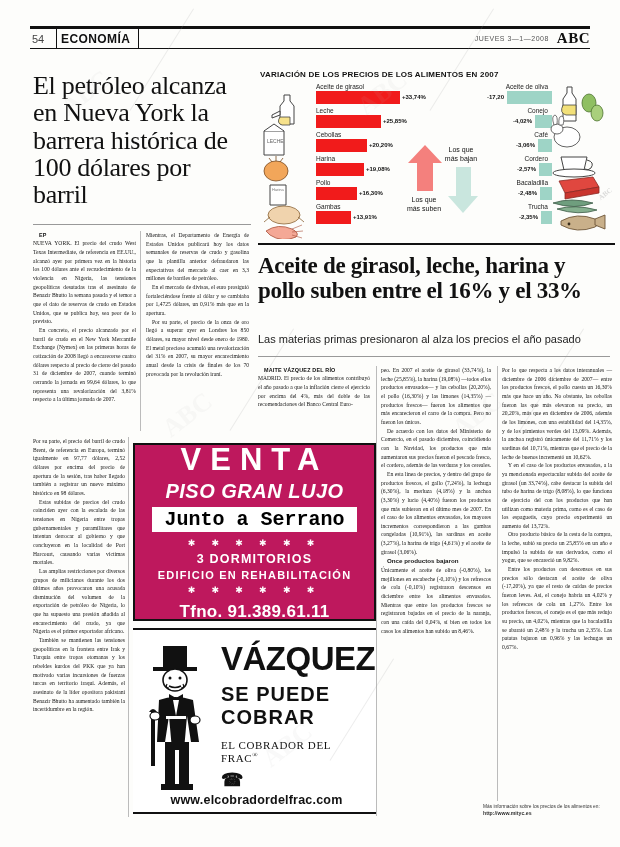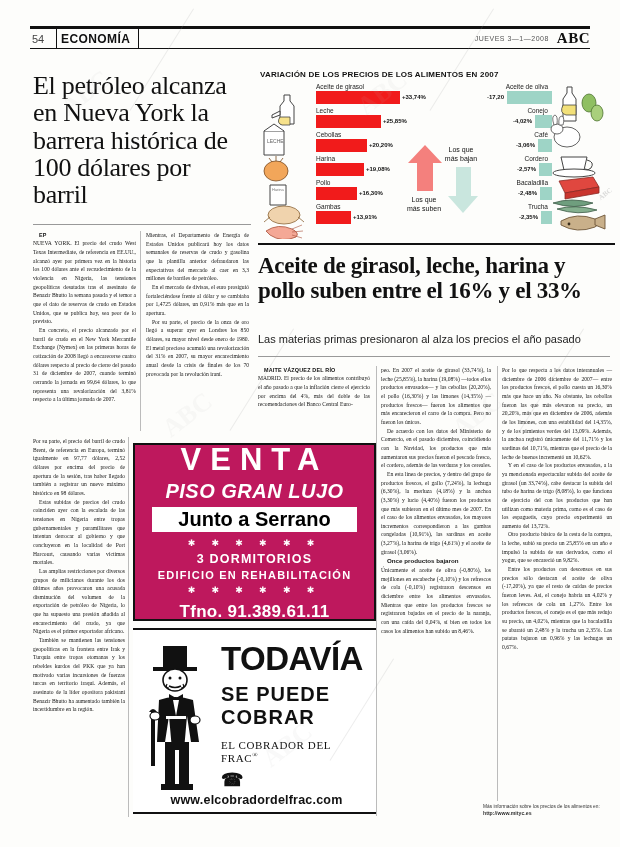--- a/index.html
+++ b/index.html
@@ -132,21 +132,21 @@
   }
   .ad-venta .l1 {
     font-family:"Liberation Sans", sans-serif; font-weight:bold; font-size:31px;
     letter-spacing:9px; margin-bottom:2px;
   }
   .ad-venta .l2 {
     font-family:"Liberation Sans", sans-serif; font-weight:bold; font-style:italic;
     font-size:20px; letter-spacing:.5px; margin-bottom:4px;
   }
   .ad-venta .l3 {
-    background:#fff; color:#000; font-family:Liberation Sans, sans-serif;
+    background:#fff; color:#000; font-family:Liberation Mono, monospace;
     font-weight:bold; font-size:20px; padding:1px 4px; width:90%; text-align:center;
     margin-bottom:4px;
   }
   .ad-venta .stars { font-size:9px; letter-spacing:7px; margin:2px 0 3px 0; }
   .ad-venta .l4, .ad-venta .l5, .ad-venta .l6 {
     font-family:"Liberation Sans", sans-serif; font-weight:bold; font-size:12.5px;
     letter-spacing:1.2px; line-height:1.35;
   }
   .ad-venta .l6 { font-size:11px; }
   .ad-venta .tel {
@@ -444,21 +444,21 @@
       <rect x="22" y="140" width="16" height="6" fill="#111"></rect>
       <rect x="38" y="140" width="16" height="6" fill="#111"></rect>
 
       <rect x="12" y="68" width="4" height="54" fill="#111"></rect>
       <path d="M10 68 q4 -6 8 0z" fill="#111"></path>
 
       <ellipse cx="16" cy="72" rx="5" ry="4" fill="#fff" stroke="#111" stroke-width="1.2"></ellipse>
       <ellipse cx="56" cy="76" rx="5" ry="4" fill="#fff" stroke="#111" stroke-width="1.2"></ellipse>
     </svg>
     <div class="cobro-txt">
-      <div class="cobro-1">TODAVÍA</div>
+      <div class="cobro-1">VÁZQUEZ</div>
       <div class="cobro-2">SE PUEDE COBRAR</div>
       <div class="cobro-3"><span>EL COBRADOR DEL FRAC</span><span class="reg">®</span></div>
       <div class="cobro-4">
         <span style="font-size:18px;">☎</span>
       </div>
     </div>
     <div class="cobro-web">www.elcobradordelfrac.com</div>
   </div>
 
   <div class="footnote">

